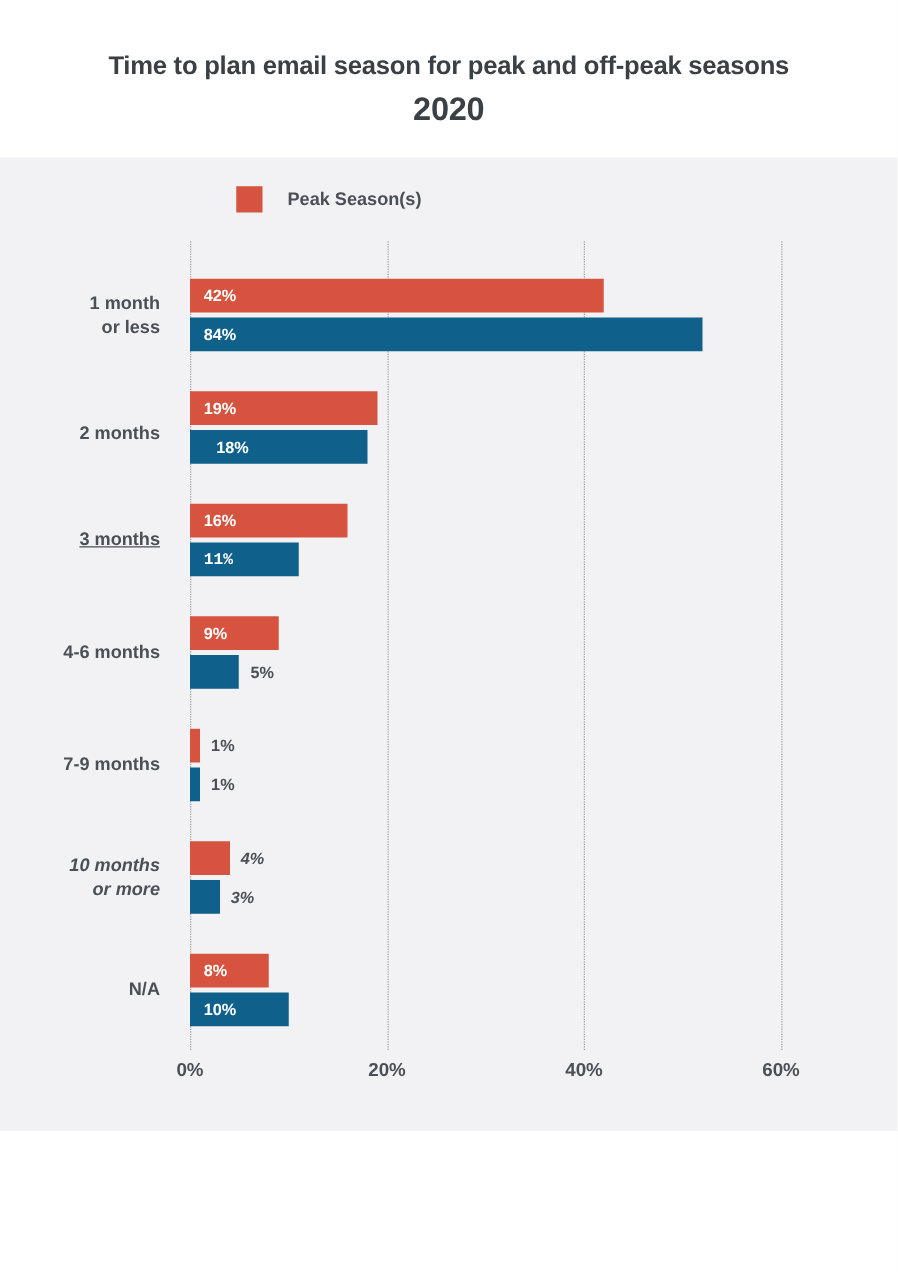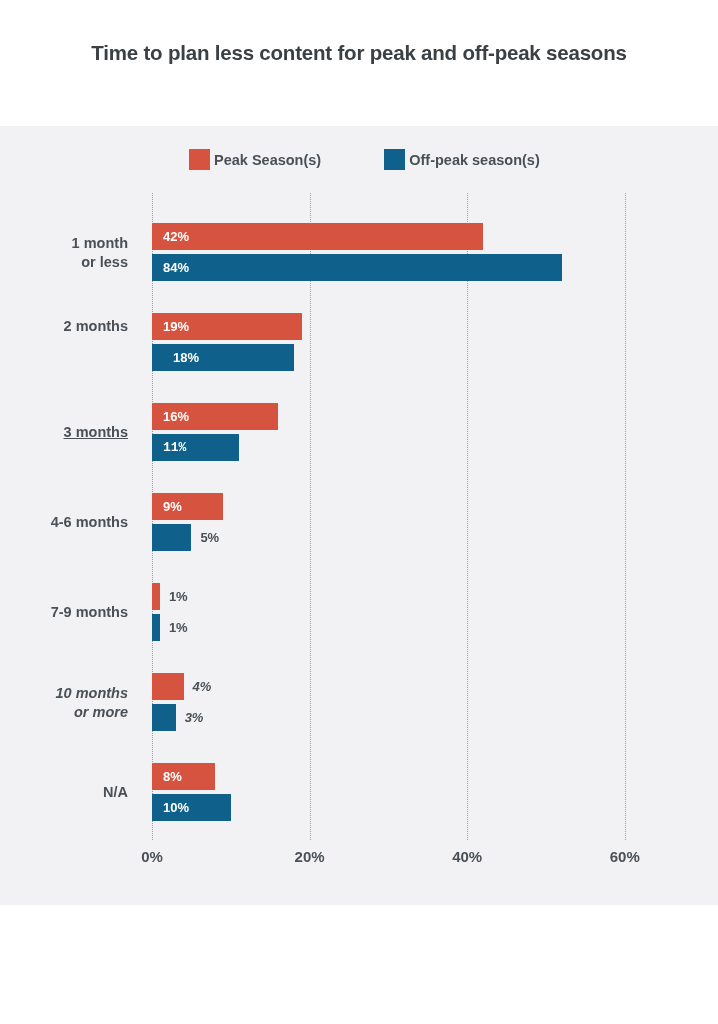--- a/index.html
+++ b/index.html
@@ -22,21 +22,21 @@
     font-size: 26px; font-weight: 700; color: #3b4044; letter-spacing: -0.2px;
   }
 
   
   .panel { position: absolute; left: 0; top: 126px; width: 718px; height: 779px; background: #f2f2f4; }
 
   
   .legend { position: absolute; left: 189px; top: 23px; display: flex; align-items: center; gap: 0px; }
   .legend-item { display: flex; align-items: center; }
   .legend-swatch { width: 21px; height: 21px; display: inline-block; }
-  .legend-label { font-size: 14.5px; font-weight: 700; color: #4a5056; margin-left: 4px; white-space: nowrap; }
+  .legend-label { font-size: 14.5px; font-weight: 700; color: #4a5056; margin-left: 20px; white-space: nowrap; }
   .legend-gap { width: 63px; }
 
   
   .plot { position: absolute; left: 0; top: 0; width: 718px; height: 779px; }
 
   .gridline {
     position: absolute; top: 67px; width: 0; height: 647px;
     border-left: 1.5px dotted #9aa0a6;
   }
   .gridline.axis0 { border-left-color: #9aa0a6; }
@@ -65,54 +65,51 @@
 
   
   .footer { position: absolute; left: 0; top: 905px; width: 718px; height: 119px; background: #ffffff; }
 </style>
 </head>
 <body>
 
 <div id="root">
 
   <div class="header">
-    <div class="chart-title">Time to plan less content for peak and off-peak seasons</div>
+    <div class="chart-title">Time to plan email season for peak and off-peak seasons</div>
+    <div class="chart-year">2020</div>
   </div>
 
   <div class="panel">
 
     <div class="legend">
       <div class="legend-item">
         <span class="legend-swatch" style="background:#d6543f"></span>
         <span class="legend-label">Peak Season(s)</span>
       </div>
       <div class="legend-gap"></div>
-      <div class="legend-item">
-        <span class="legend-swatch" style="background:#0f618c"></span>
-        <span class="legend-label">Off-peak season(s)</span>
-      </div>
     </div>
 
     <div class="plot" id="plot">
         <div class="gridline axis0" style="left: 152px;"></div>
         <div class="gridline" style="left: 309.6px;"></div>
         <div class="gridline" style="left: 467.2px;"></div>
         <div class="gridline" style="left: 624.8px;"></div>
         <div class="group" style="top: 97px;">
           <div class="cat-label" style="top: 11px;">
             <div>1 month</div>
             <div>or less</div>
           </div>
           <div class="bar peak" style="left: 152px; width: 330.96px;"></div>
           <div class="bar-value peak inside" style="left: 163px;">42%</div>
           <div class="bar offpeak" style="left: 152px; width: 409.76px;"></div>
           <div class="bar-value offpeak inside" style="left: 163px;">84%</div>
         </div>
         <div class="group" style="top: 187px;">
-          <div class="cat-label" style="top: 4px;">
+          <div class="cat-label" style="top: 25px;">
             <div>2 months</div>
           </div>
           <div class="bar peak" style="left: 152px; width: 149.72px;"></div>
           <div class="bar-value peak inside" style="left: 163px;">19%</div>
           <div class="bar offpeak" style="left: 152px; width: 141.84px;"></div>
           <div class="bar-value offpeak inside" style="left: 173px;">18%</div>
         </div>
         <div class="group" style="top: 277px;">
           <div class="cat-label" style="top: 20px; text-decoration: underline;">
             <div>3 months</div>

